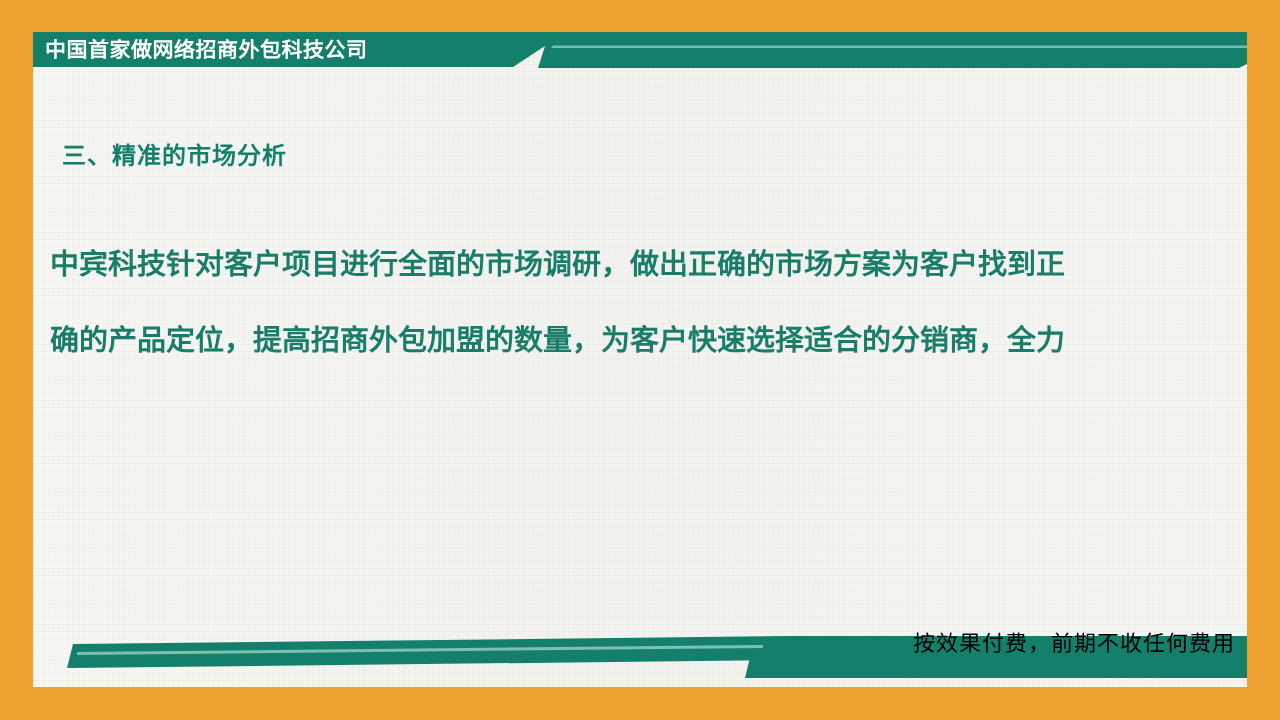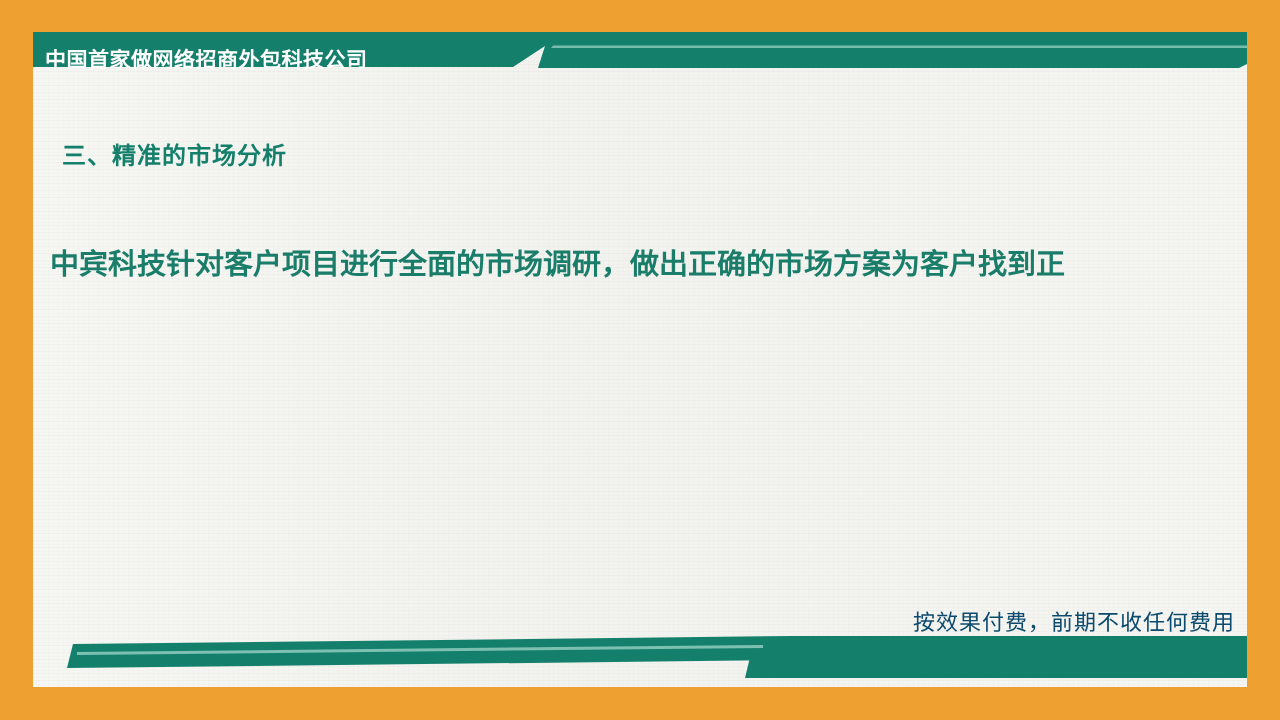--- a/index.html
+++ b/index.html
@@ -67,21 +67,21 @@
     left: 33px;
     top: 32px;
     width: 1214px;
     height: 36px;
   }
   .header-shape svg { display: block; width: 100%; height: 100%; }
 
   .header-title {
     position: absolute;
     left: 45px;
-    top: 43px;
+    top: 33px;
     height: 33px;
     line-height: 33px;
     color: #ffffff;
     font-size: 21px;
     font-weight: bold;
     letter-spacing: 0.5px;
     white-space: nowrap;
     font-family: "Liberation Sans", "DejaVu Sans", sans-serif;
   }
 
@@ -123,24 +123,24 @@
     left: 33px;
     top: 620px;
     width: 1214px;
     height: 67px;
   }
   .footer-shape svg { display: block; width: 100%; height: 100%; }
 
   .footer-text {
     position: absolute;
     right: 45px;
-    top: 606px;
+    top: 627px;
     height: 34px;
     line-height: 34px;
-    color: #0c4a6e;
+    color: #000000;
     font-size: 22px;
     letter-spacing: 1px;
     white-space: nowrap;
     font-family: Liberation Sans, sans-serif;
   }
 </style>
 </head>
 <body>
 
 <div id="slide">
@@ -157,20 +157,21 @@
       <polygon points="520,13.5 1214,13.5 1214,16 518,16" fill="#77bcac"></polygon>
     </svg>
   </div>
 
   <div class="header-title">中国首家做网络招商外包科技公司</div>
 
   <div class="section-heading">三、精准的市场分析</div>
 
   <div class="body-text">
     <span class="line">中宾科技针对客户项目进行全面的市场调研，做出正确的市场方案为客户找到正</span>
+    <span class="line">确的产品定位，提高招商外包加盟的数量，为客户快速选择适合的分销商，全力</span>
   </div>
 
   <div class="footer-shape">
     <svg viewBox="0 0 1214 67" preserveAspectRatio="none">
 
       <polygon points="40,24 760,16 760,40 34,48" fill="#14806b"></polygon>
 
       <polygon points="44,32 730,25 730,28 44,35" fill="#7dc0b1"></polygon>
 
       <polygon points="718,33 760,16 1214,16 1214,58 712,58" fill="#14806b"></polygon>

